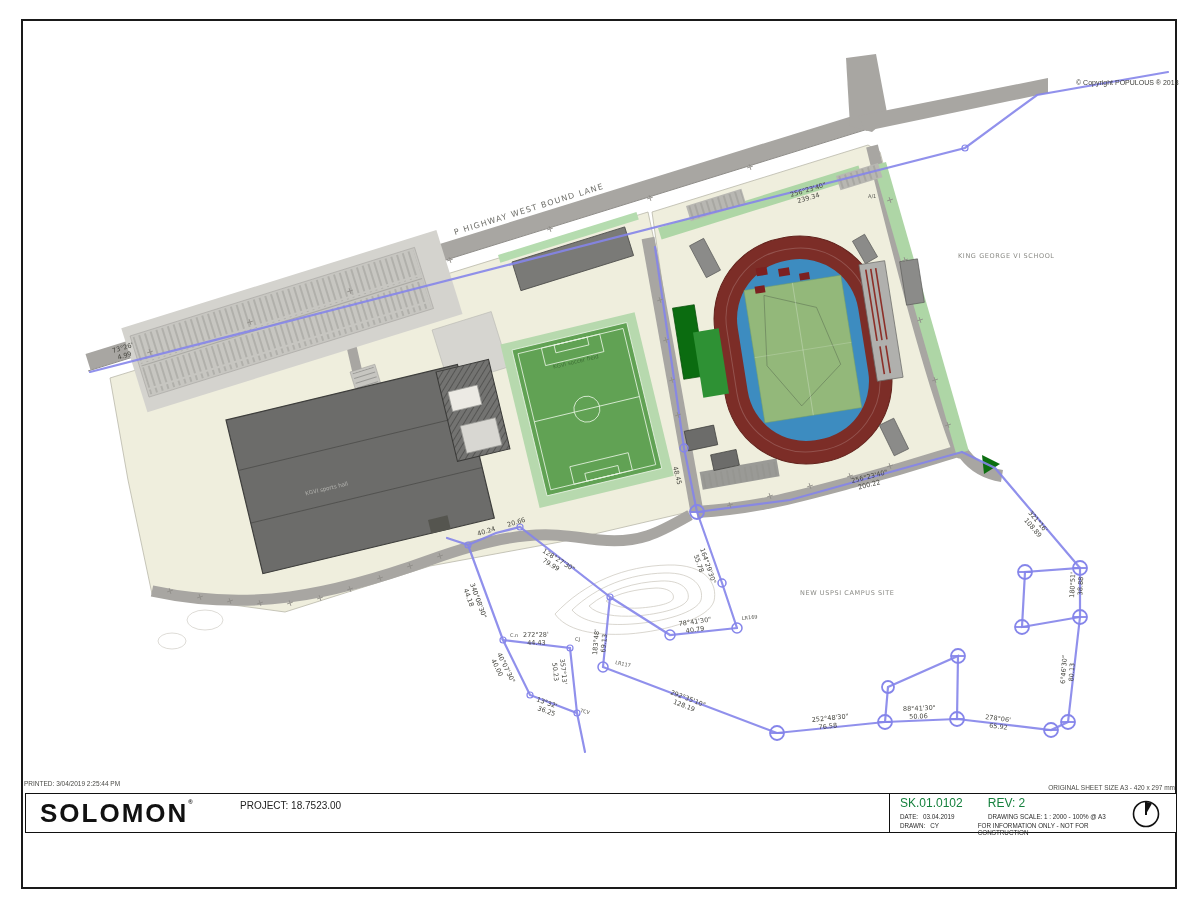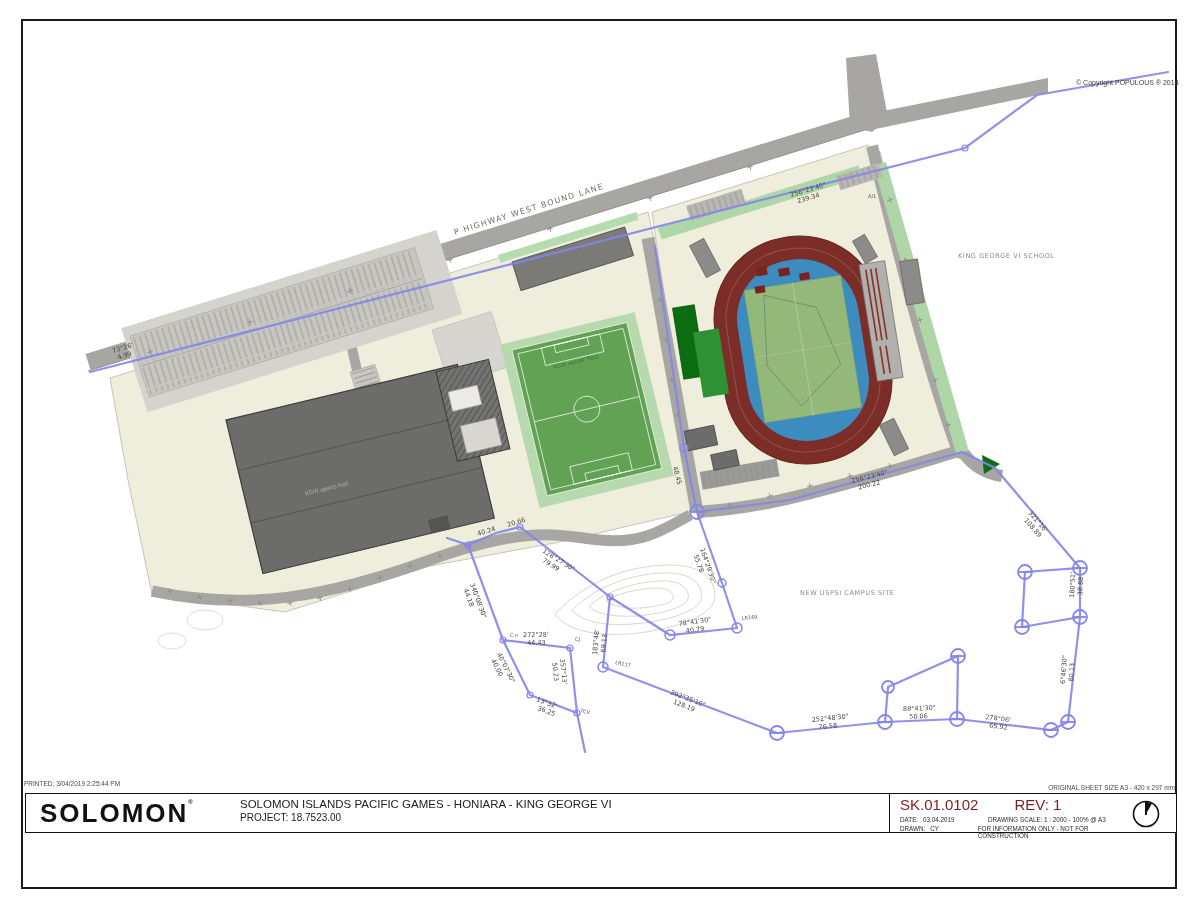--- a/index.html
+++ b/index.html
@@ -20,21 +20,21 @@
          box-sizing:border-box;border:1.7px solid #111;display:flex;background:#fff;}
   .logo-cell{width:190px;display:flex;align-items:center;padding-left:14px;}
   .logo{font-size:26px;font-weight:bold;letter-spacing:2px;color:#111;}
   .logo sup{font-size:6px;vertical-align:18px;letter-spacing:0;}
   .title-cell{flex:1;padding:4px 10px 0 10px;}
   .proj-title{font-size:11.5px;color:#222;}
   .proj-num{font-size:10px;color:#222;margin-top:2px;}
   .right-cell{width:287px;border-left:1.4px solid #111;padding:2px 6px 0 10px;
          box-sizing:border-box;display:flex;}
   .rc-info{flex:1;}
-  .rc-row1{font-size:15px;color:#7f1d1d;display:flex;gap:36px;}
+  .rc-row1{font-size:12px;color:#15803d;display:flex;gap:25px;}
   .rc-row2,.rc-row3{font-size:6.3px;color:#2a2a2a;display:flex;margin-top:2.5px;}
   .rc-l{width:88px;display:flex;gap:5px;}
   .arrow-cell{width:48px;display:flex;align-items:center;justify-content:center;}
 </style>
 </head>
 <body>
 
 <div id="sheet">
   <div id="page-border"></div>
 
@@ -326,28 +326,27 @@
 
   <div id="printed-note">PRINTED: 3/04/2019 2:25:44 PM</div>
   <div id="sheet-size-note">ORIGINAL SHEET SIZE A3 - 420 x 297 mm</div>
   <div id="copyright">© Copyright POPULOUS ® 2018</div>
 
   <div id="title-block">
     <div class="logo-cell">
       <span class="logo"><span>SOLOMON</span><sup>®</sup></span>
     </div>
     <div class="title-cell">
-      <div class="proj-title">SOLOMON ISLANDS PACIFIC GAMES - HONIARA - KING GEORGE VI</div>
       <div class="proj-num">PROJECT: 18.7523.00</div>
     </div>
     <div class="right-cell">
       <div class="rc-info">
         <div class="rc-row1">
           <span>SK.01.0102</span>
-          <span>REV: 1</span>
+          <span>REV: 2</span>
         </div>
         <div class="rc-row2">
           <span class="rc-l">
               <span>DATE:</span>
               <span>03.04.2019</span>
             </span>
           <span>DRAWING SCALE: 1 : 2000 - 100% @ A3</span>
         </div>
         <div class="rc-row3">
           <span class="rc-l">

